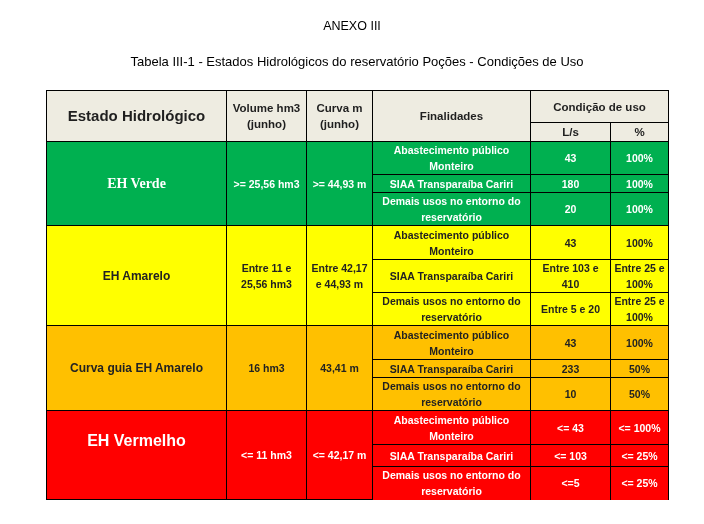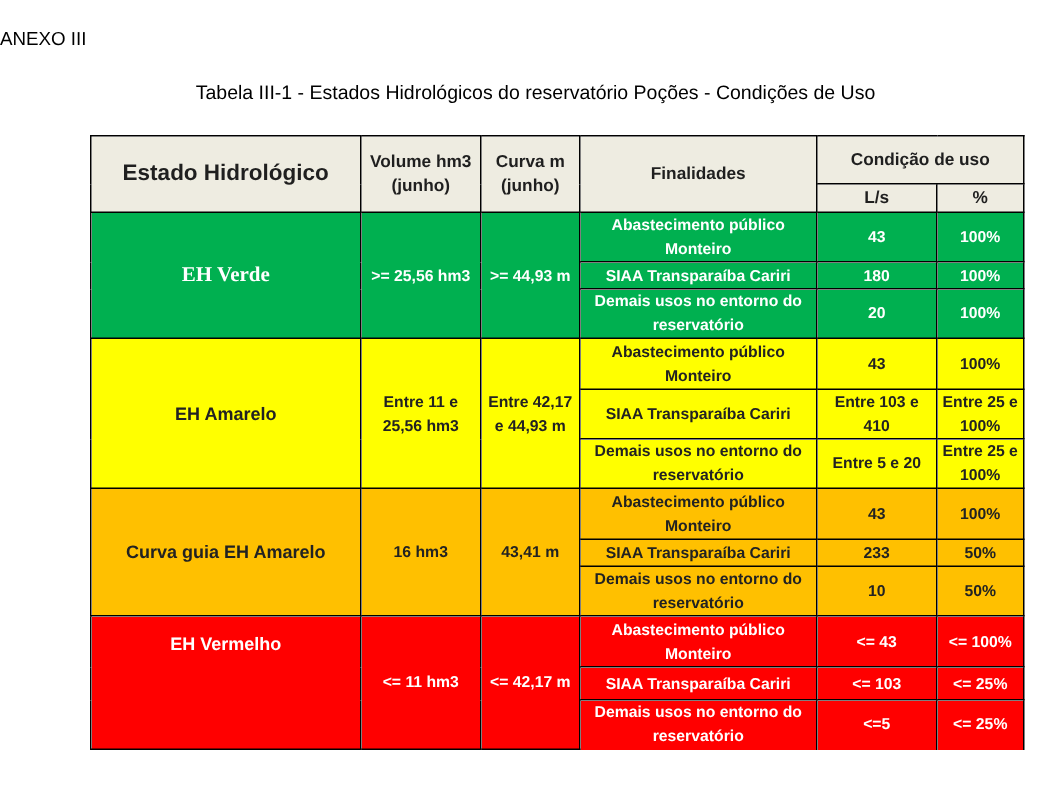--- a/index.html
+++ b/index.html
@@ -1,34 +1,34 @@
 <!DOCTYPE html>
 <html><head>
 <meta charset="utf-8">
 <style>
   html, body { margin: 0; padding: 0; background: #ffffff; }
   body { width: 704px; height: 524px; position: relative; overflow: hidden;
          font-family: "Liberation Sans", "DejaVu Sans", sans-serif; color: #000; }
-  .annex { position: absolute; top: 19px; left: 0; width: 704px; 
+  .annex { position: absolute; top: 19px; left: 0; width: 704px; text-align: center;
            font-size: 12.5px; }
   .caption { position: absolute; top: 54px; left: 0; width: 714px; text-align: center;
              font-size: 13px; }
-  table { position: absolute; left: 60px; top: 90px; border-collapse: collapse;
+  table { position: absolute; left: 46px; top: 90px; border-collapse: collapse;
           table-layout: fixed; width: 622px; }
   td, th { border: 1px solid #000; padding: 0 2px; text-align: center; vertical-align: middle;
            font-weight: bold; font-size: 10.5px; line-height: 16px; overflow: hidden; }
   th { background: #eeece1; color: #1f1f1f; font-size: 11.5px; }
   th.big { font-size: 15px; }
   .green td { background: #00b050; color: #ffffff; }
   .yellow td { background: #ffff00; color: #222; }
   .orange td { background: #ffc000; color: #222; }
   .red td { background: #ff0000; color: #ffffff; }
   td.state-green { font-size: 14px; font-family: Liberation Serif, serif; }
   td.state { font-size: 12px; margin-top: 37px; }
-  td.state-red { vertical-align: top; padding-top: 10px; font-size: 12px; }
+  td.state-red { vertical-align: top; padding-top: 22px; font-size: 16px; }
   .norm { font-weight: bold; text-align: center; }
   tr.last td { border-bottom: none; }
 </style>
 </head>
 <body>
 
 <div class="annex">ANEXO III</div>
 <div class="caption">Tabela III-1 - Estados Hidrológicos do reservatório Poções - Condições de Uso</div>
 
 <table>

